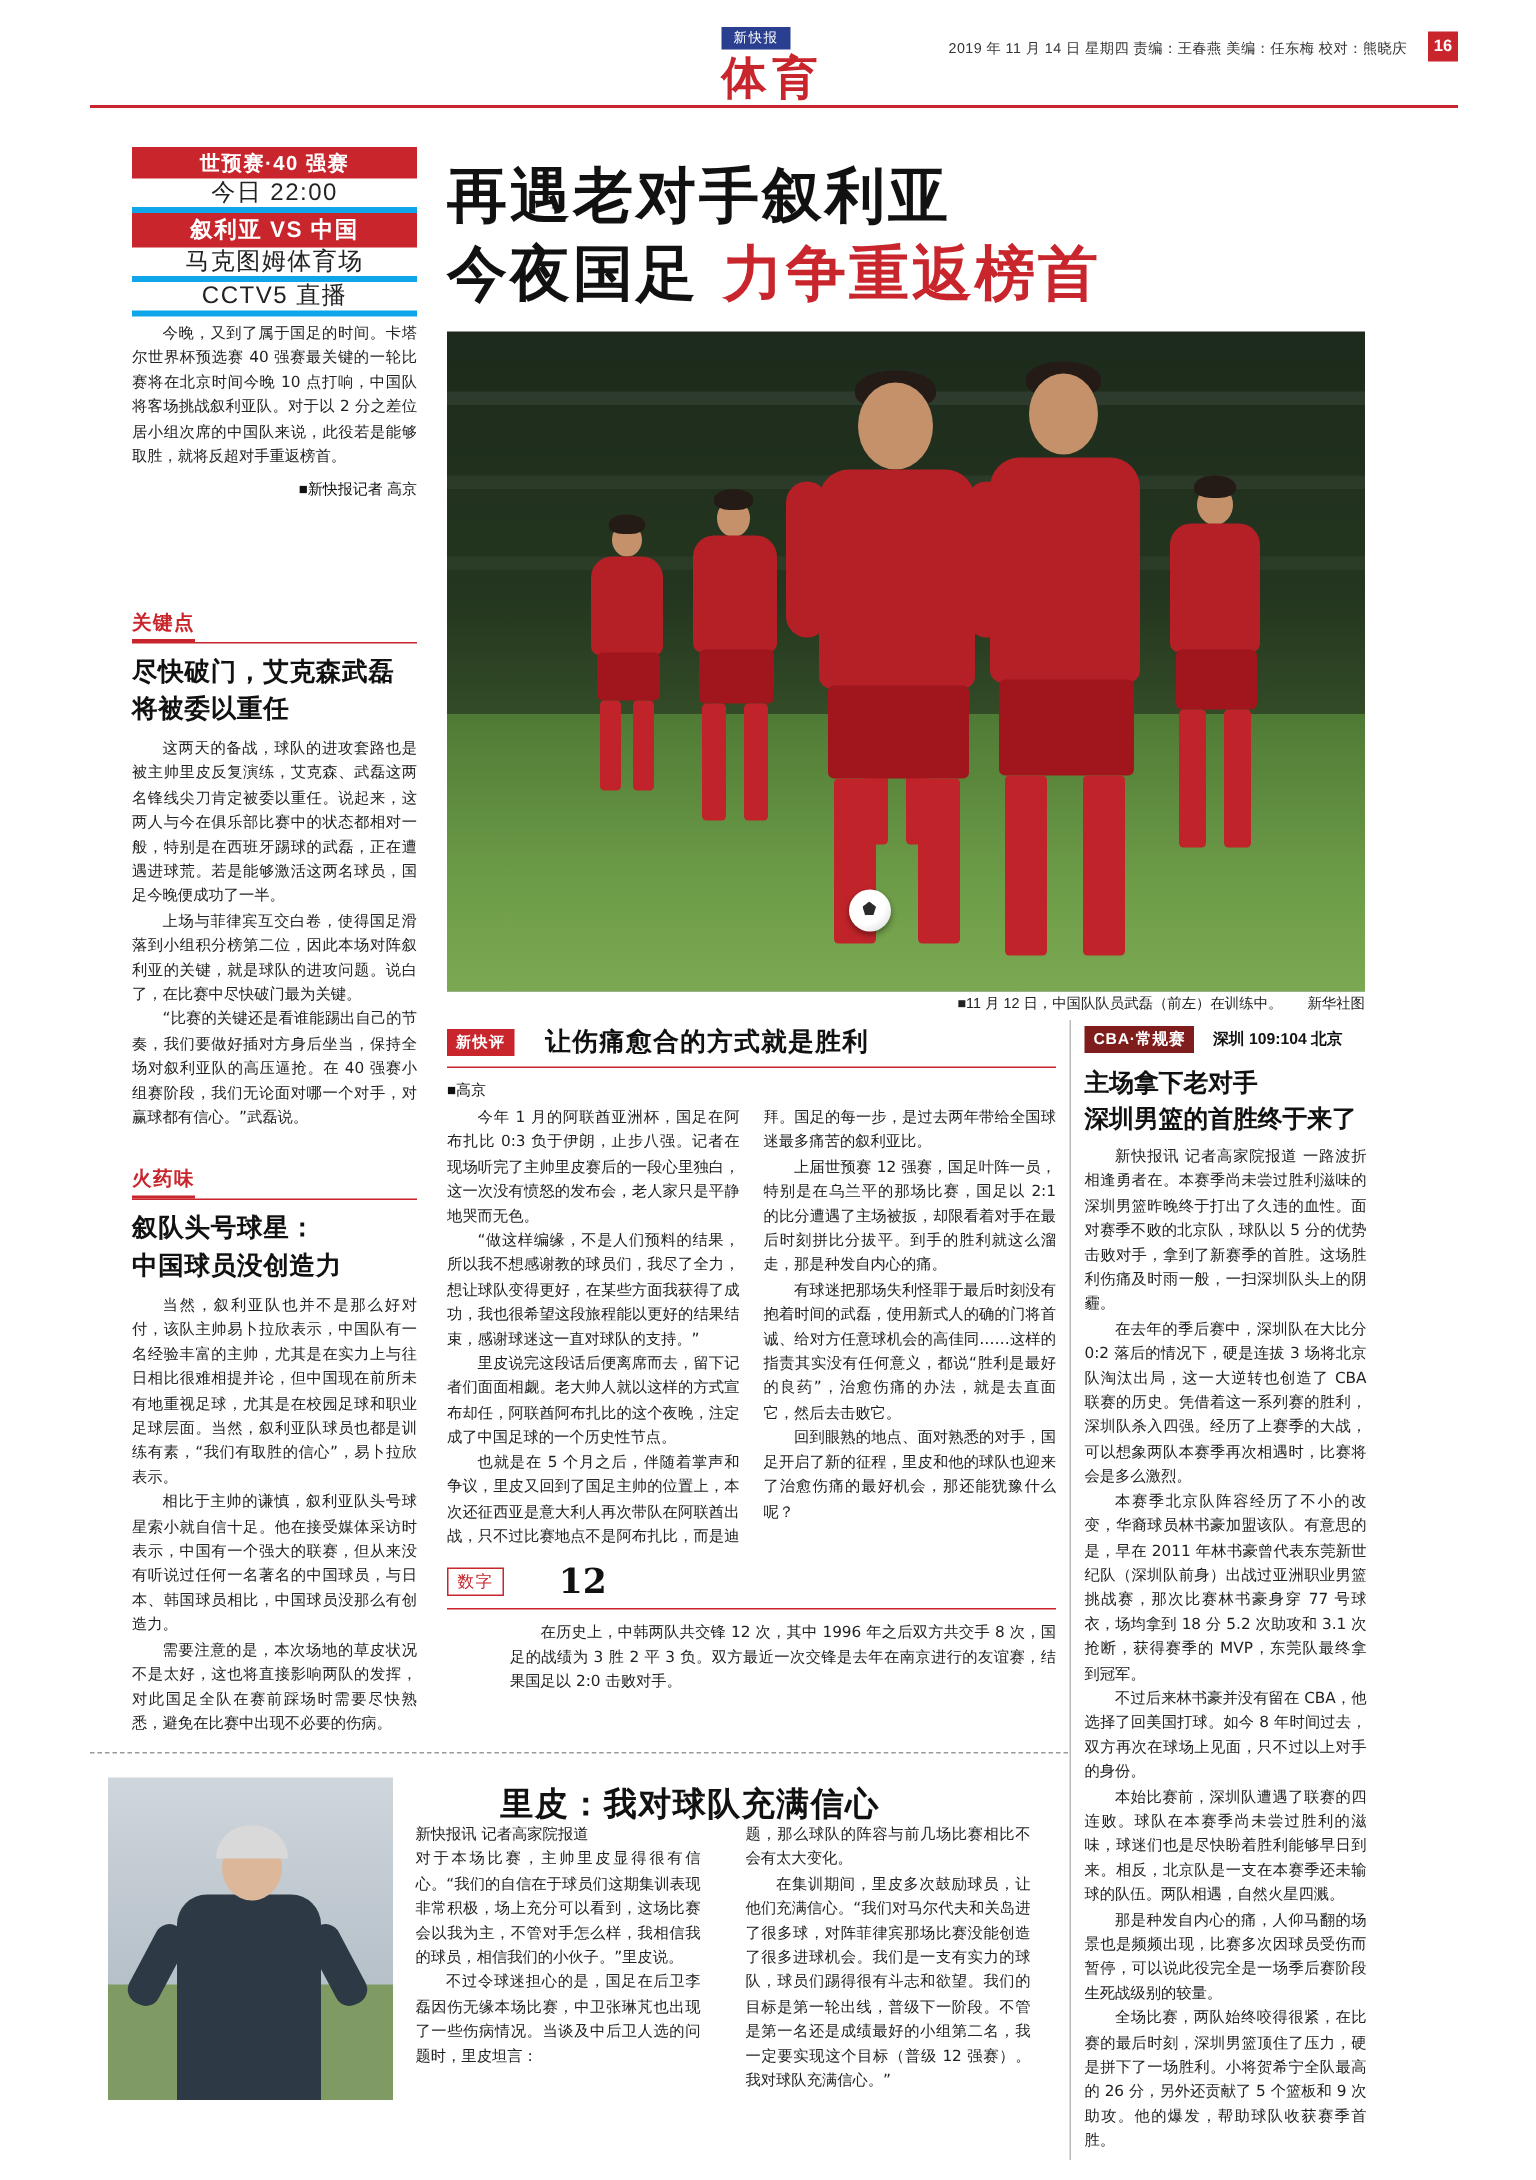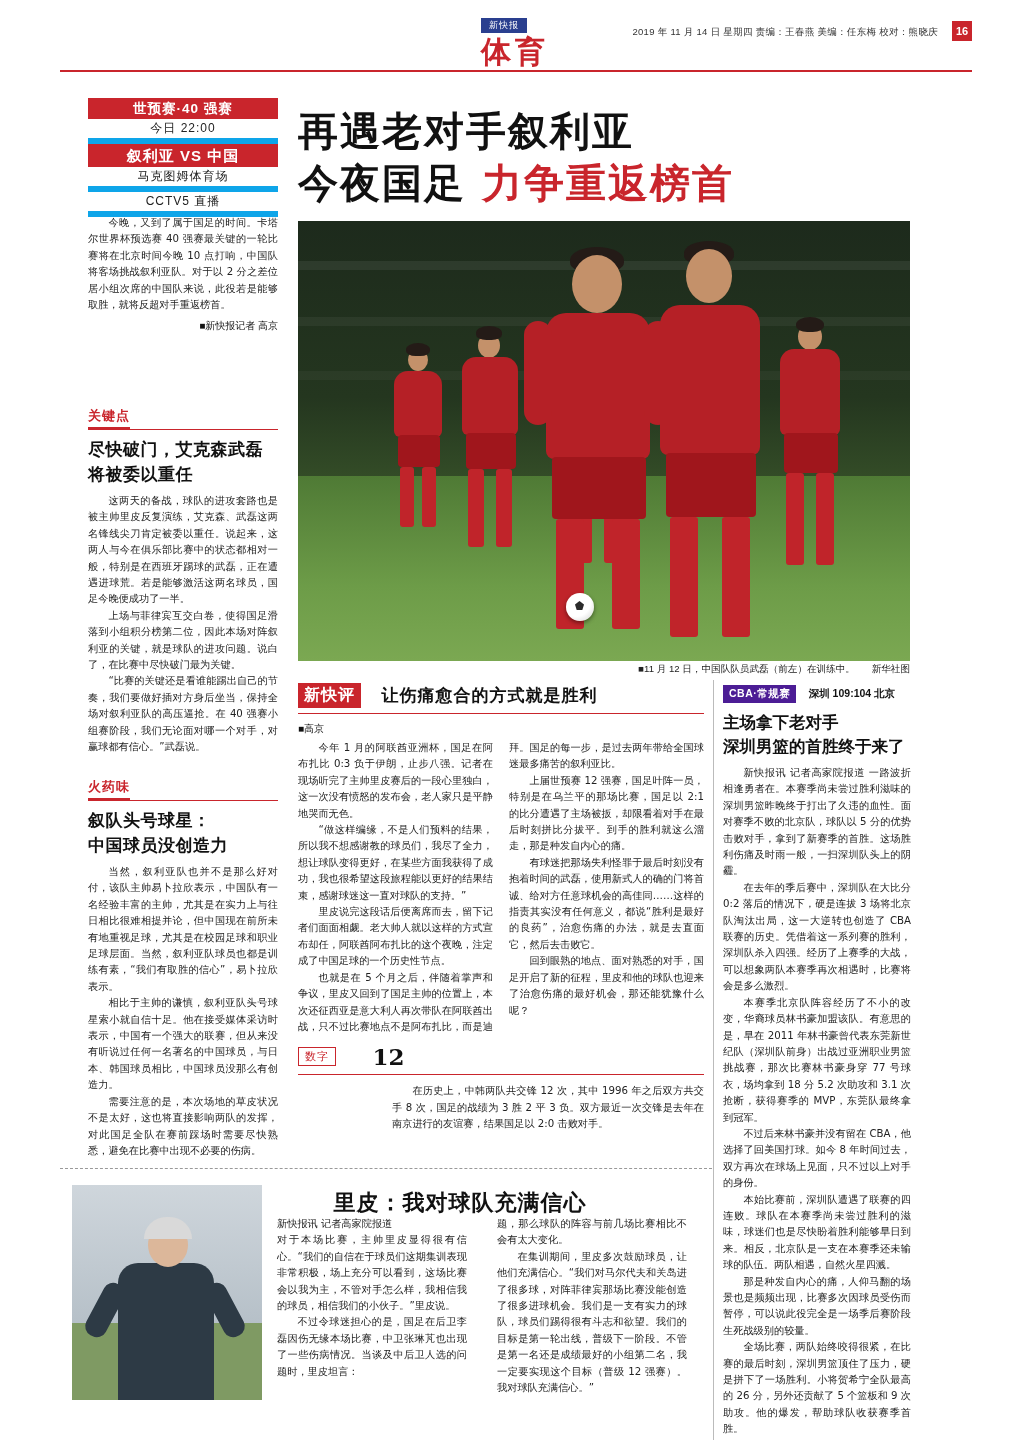--- a/index.html
+++ b/index.html
@@ -73,23 +73,23 @@
   }
 
   
   .matchbox {
     position: absolute;
     left: 88px; top: 98px;
     width: 190px;
   }
   .mb-row {
     text-align: center;
-    font-size: 12px;
+    font-size: 16px;
     line-height: 19px;
-    border-bottom: 6px solid #0ea5e9;
+    border-bottom: 4px solid #0ea5e9;
     letter-spacing: 1px;
   }
   .mb-red {
     background: #c9252c;
     color: #fff;
     font-weight: bold;
     font-size: 13.5px;
     line-height: 21px;
     border-bottom: none;
   }
@@ -248,21 +248,21 @@
   
   .mid-col {
     position: absolute;
     left: 298px; top: 683px;
     width: 406px;
   }
   .tag-red {
     display: inline-block;
     background: #c9252c;
     color: #fff;
-    font-size: 16px;
+    font-size: 10px;
     font-weight: bold;
     padding: 2px 6px;
     letter-spacing: 1px;
     vertical-align: middle;
   }
   .tag-outline {
     display: inline-block;
     border: 1px solid #c9252c;
     color: #c9252c;
     font-size: 11px;
@@ -307,21 +307,21 @@
     color: #111;
   }
 
   
   .right-col {
     position: absolute;
     left: 723px; top: 683px;
     width: 188px;
   }
   .cba-bar {
-    background: #4c1d95;
+    background: #7f1d1d;
     color: #fff;
     font-size: 10.5px;
     font-weight: bold;
     padding: 2px 6px;
     letter-spacing: 0.5px;
     display: inline-block;
   }
   .cba-score {
     font-size: 10.5px;
     font-weight: bold;
@@ -534,21 +534,21 @@
       <div class="col-text indent">里皮说完这段话后便离席而去，留下记者们面面相觑。老大帅人就以这样的方式宣布却任，阿联酋阿布扎比的这个夜晚，注定成了中国足球的一个历史性节点。</div>
       <div class="col-text indent">也就是在 5 个月之后，伴随着掌声和争议，里皮又回到了国足主帅的位置上，本次还征西亚是意大利人再次带队在阿联酋出战，只不过比赛地点不是阿布扎比，而是迪拜。国足的每一步，是过去两年带给全国球迷最多痛苦的叙利亚比。</div>
       <div class="col-text indent">上届世预赛 12 强赛，国足叶阵一员，特别是在乌兰平的那场比赛，国足以 2:1 的比分遭遇了主场被扳，却限看着对手在最后时刻拼比分拔平。到手的胜利就这么溜走，那是种发自内心的痛。</div>
       <div class="col-text indent">有球迷把那场失利怪罪于最后时刻没有抱着时间的武磊，使用新式人的确的门将首诚、给对方任意球机会的高佳同……这样的指责其实没有任何意义，都说“胜利是最好的良药”，治愈伤痛的办法，就是去直面它，然后去击败它。</div>
       <div class="col-text indent">回到眼熟的地点、面对熟悉的对手，国足开启了新的征程，里皮和他的球队也迎来了治愈伤痛的最好机会，那还能犹豫什么呢？</div>
     </div>
     <div class="num-box">
       <span class="tag-outline">数字</span>
       <span class="num-big">12</span>
       <div class="mid-rule" style="margin-top:4px;"></div>
-      <div class="col-text indent" style="margin-left:94px;">在历史上，中韩两队共交锋 12 次，其中 1996 年之后双方共交手 8 次，国足的战绩为 3 胜 2 平 3 负。双方最近一次交锋是去年在南京进行的友谊赛，结果国足以 2:0 击败对手。</div>
+      <div class="col-text indent" style="margin-left:42px;">在历史上，中韩两队共交锋 12 次，其中 1996 年之后双方共交手 8 次，国足的战绩为 3 胜 2 平 3 负。双方最近一次交锋是去年在南京进行的友谊赛，结果国足以 2:0 击败对手。</div>
     </div>
   </div>
 
   <div class="right-col">
     <div>
       <span class="cba-bar">CBA·常规赛</span>
       <span class="cba-score">深圳 109:104 北京</span>
     </div>
     <div class="cba-head" style="white-space:pre-line">主场拿下老对手
 深圳男篮的首胜终于来了</div>

